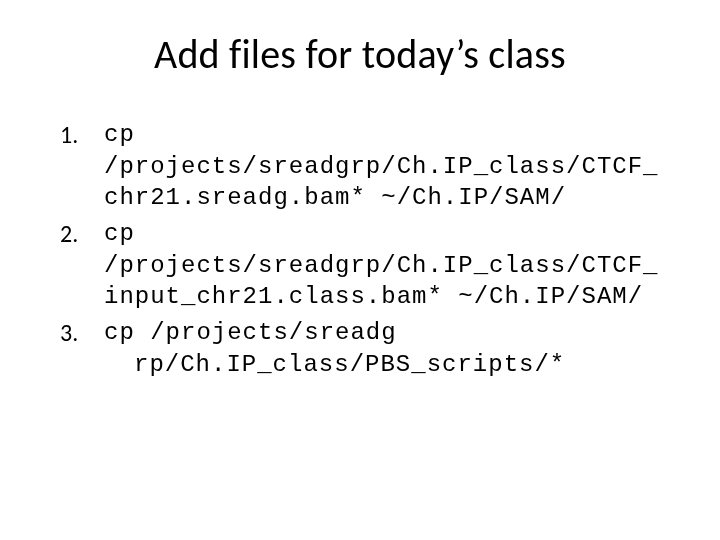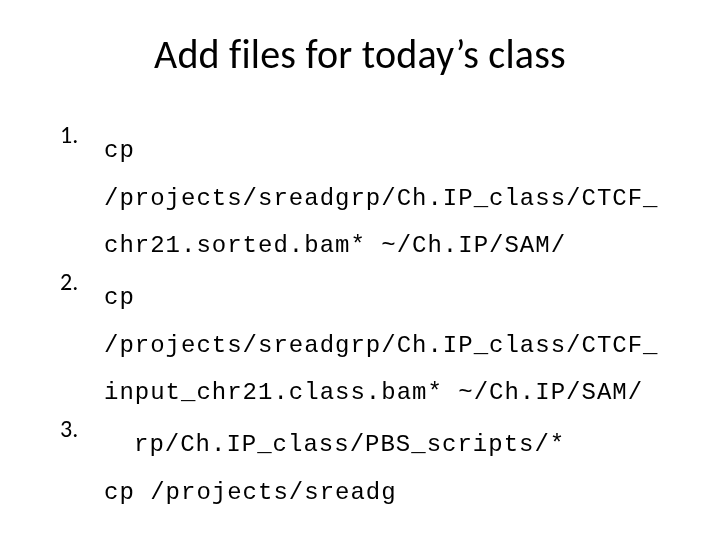--- a/index.html
+++ b/index.html
@@ -39,51 +39,51 @@
   .marker {
     font-family: Calibri, Arial, sans-serif;
     letter-spacing: 0;
     width: 44px;
     flex: 0 0 44px;
   }
   .cmd {
     flex: 1;
     word-break: break-word;
   }
-  .cmd .line { display: block; margin-top: 16px; }
+  .cmd .line { display: block; }
   .indent1 { padding-left: 30px; }
 </style>
 </head>
 <body>
 
 <div class="slide">
   <h1 class="title">Add files for today’s class</h1>
 
   <div class="list-area">
 
     <div class="item">
       <div class="marker">1.</div>
       <div class="cmd">
         <span class="line">cp</span>
         <span class="line">/projects/sreadgrp/Ch.IP_class/CTCF_</span>
-        <span class="line">chr21.sorted.bam* ~/Ch.IP/SAM/</span>
+        <span class="line">chr21.sreadg.bam* ~/Ch.IP/SAM/</span>
       </div>
     </div>
 
     <div class="item">
       <div class="marker">2.</div>
       <div class="cmd">
         <span class="line">cp</span>
         <span class="line">/projects/sreadgrp/Ch.IP_class/CTCF_</span>
         <span class="line">input_chr21.class.bam* ~/Ch.IP/SAM/</span>
       </div>
     </div>
 
     <div class="item">
       <div class="marker">3.</div>
       <div class="cmd">
+        <span class="line">cp /projects/sreadg</span>
         <span class="line indent1">rp/Ch.IP_class/PBS_scripts/*</span>
-        <span class="line">cp /projects/sreadg</span>
       </div>
     </div>
 
   </div>
 </div>
 
 </body></html>

